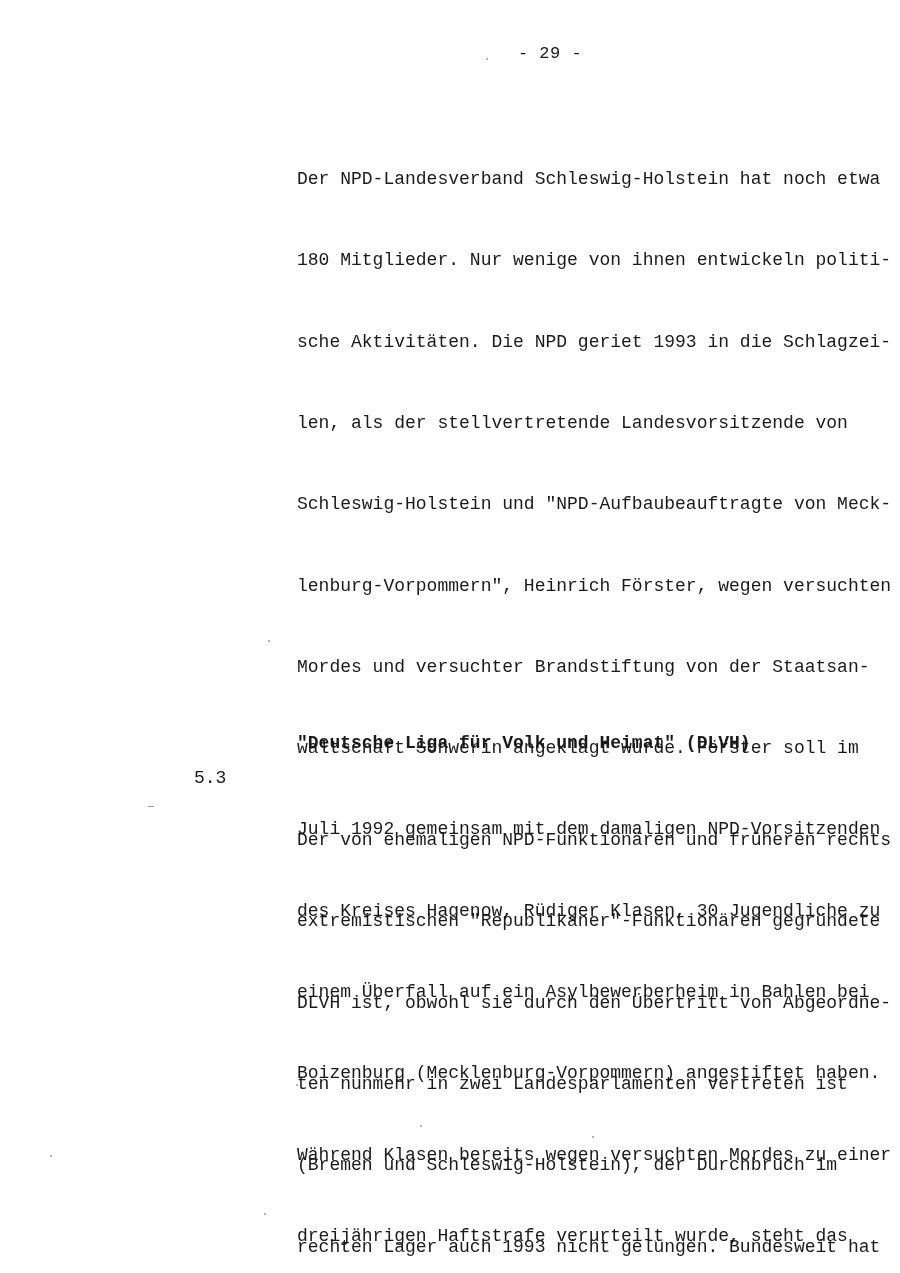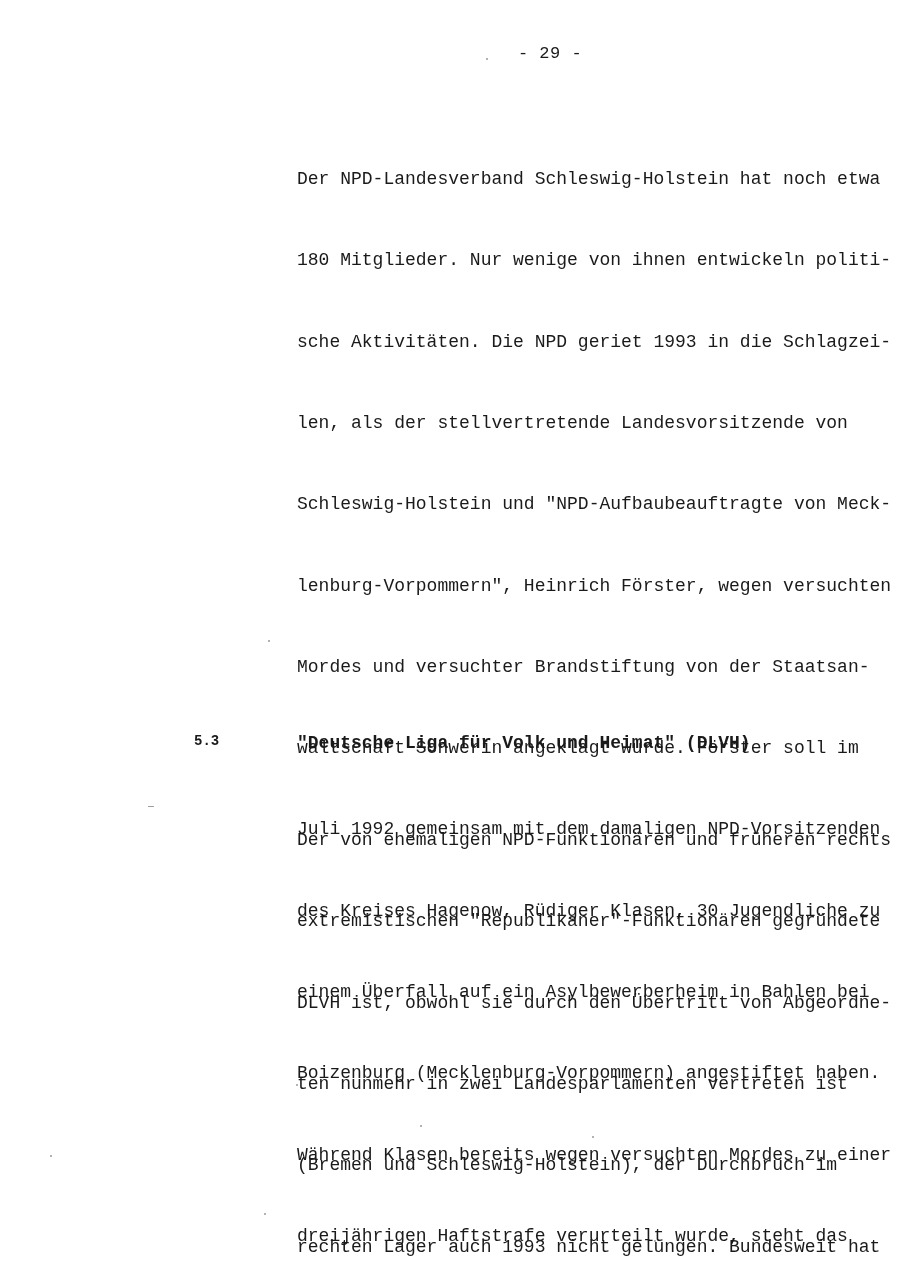--- a/index.html
+++ b/index.html
@@ -4,21 +4,21 @@
 <style>
   html, body { margin: 0; padding: 0; background: #ffffff; }
   body { width: 900px; height: 1273px; position: relative; overflow: hidden;
          font-family: "Liberation Mono", "DejaVu Sans Mono", monospace; color: #1a1a1a; }
   .page-number { position: absolute; top: 44px; left: 0; width: 1100px; text-align: center;
                  font-size: 17px; letter-spacing: 0.5px; }
   .block { position: absolute; left: 297px; width: 610px; font-size: 18px; line-height: 27.1px;
            white-space: pre; }
   .block .line { display: block; height: 27.1px; }
   #para1 { top: 112px; }
-  .section-num { position: absolute; left: 194px; top: 733px; font-size: 14px; font-weight: bold; }
+  .section-num { position: absolute; left: 194px; top: 768px; font-size: 18px; font-weight: normal; }
   .section-title { position: absolute; left: 297px; top: 733px; font-size: 18px; font-weight: bold;
                    white-space: pre; }
   #para2 { top: 773px; }
   .speck { position: absolute; width: 2px; height: 2px; background: #9a9a9a; border-radius: 1px; }
 </style>
 </head>
 <body>
 
 <div class="page-number">- 29 -</div>
 

